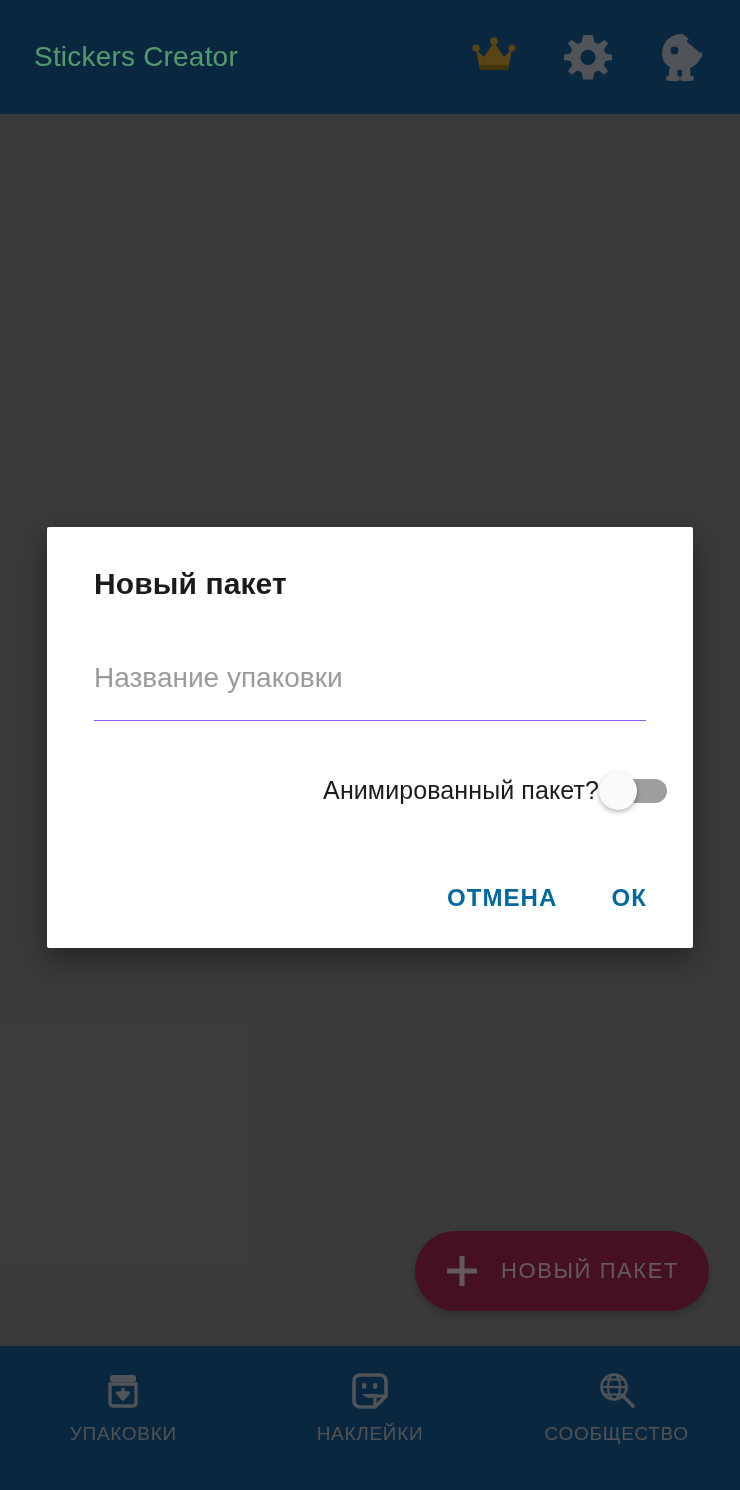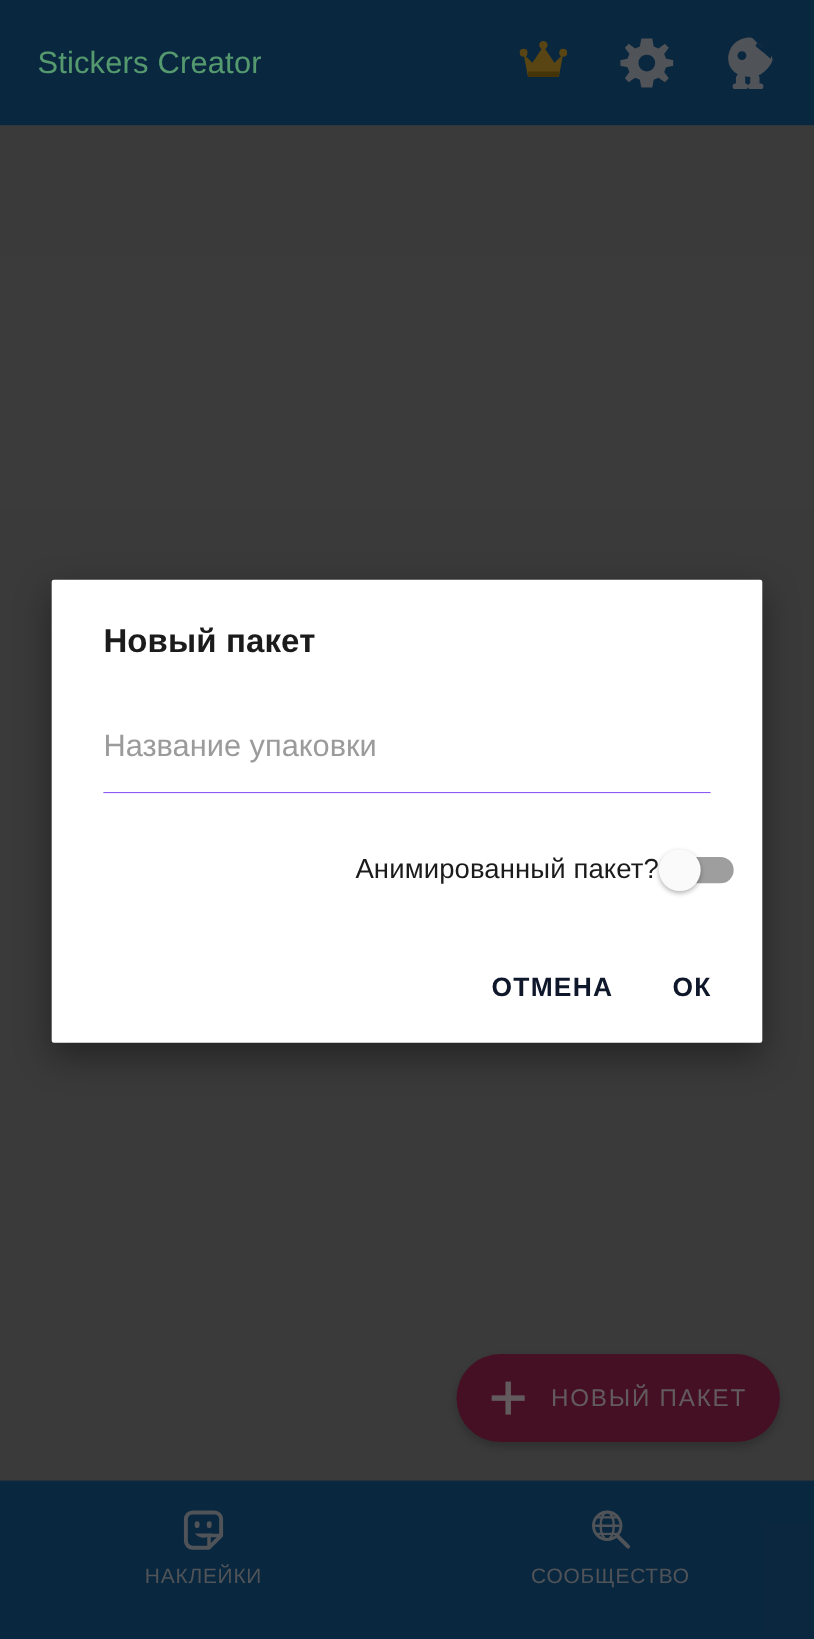--- a/index.html
+++ b/index.html
@@ -226,21 +226,21 @@
     align-items: center;
     gap: 14px;
   }
   .dialog-btn {
     background: transparent;
     border: none;
     font-family: "Liberation Sans", sans-serif;
     font-size: 24px;
     font-weight: bold;
     letter-spacing: 1.1px;
-    color: #0f172a;
+    color: #0369a1;
     padding: 14px 20px;
     cursor: pointer;
   }
 </style>
 </head>
 <body>
 
 <div id="app-root">
 
   <div id="toolbar">
@@ -287,20 +287,30 @@
       <svg width="34" height="34" viewBox="0 0 34 34" aria-hidden="true">
         <rect x="14.5" y="2" width="5" height="30" fill="#9a8e92"></rect>
         <rect x="2" y="14.5" width="30" height="5" fill="#9a8e92"></rect>
       </svg>
     </span>
     <span id="fab-label">НОВЫЙ ПАКЕТ</span>
   </button>
 
   <nav id="bottom-nav">
 
+    <div class="nav-item">
+      <span class="nav-icon">
+        <svg width="42" height="42" viewBox="0 0 42 42" aria-hidden="true">
+          <rect x="8" y="5" width="26" height="7" rx="2.5" fill="#7d8288"></rect>
+          <path d="M8 14 L34 14 L34 33 A3 3 0 0 1 31 36 L11 36 A3 3 0 0 1 8 33 Z" fill="none" stroke="#7d8288" stroke-width="3.4"></path>
+          <path d="M21 18 L21 27 M15.5 23 L21 29 L26.5 23 Z" fill="#7d8288" stroke="#7d8288" stroke-width="3.4" stroke-linejoin="round"></path>
+        </svg>
+      </span>
+      <span class="nav-label">УПАКОВКИ</span>
+    </div>
 
     <div class="nav-item">
       <span class="nav-icon">
         <svg width="42" height="42" viewBox="0 0 42 42" aria-hidden="true">
           <path d="M11 5 L31 5 A6 6 0 0 1 37 11 L37 26 L26 37 L11 37 A6 6 0 0 1 5 31 L5 11 A6 6 0 0 1 11 5 Z" fill="none" stroke="#7d8288" stroke-width="3.6" stroke-linejoin="round"></path>
           <path d="M37 26 L26 26 L26 37" fill="none" stroke="#7d8288" stroke-width="3.2" stroke-linejoin="round"></path>
           <rect x="13" y="13" width="4.4" height="6" rx="2" fill="#7d8288"></rect>
           <rect x="24" y="13" width="4.4" height="6" rx="2" fill="#7d8288"></rect>
           <path d="M13 24 Q21 32 29 24 Z" fill="#7d8288"></path>
         </svg>

